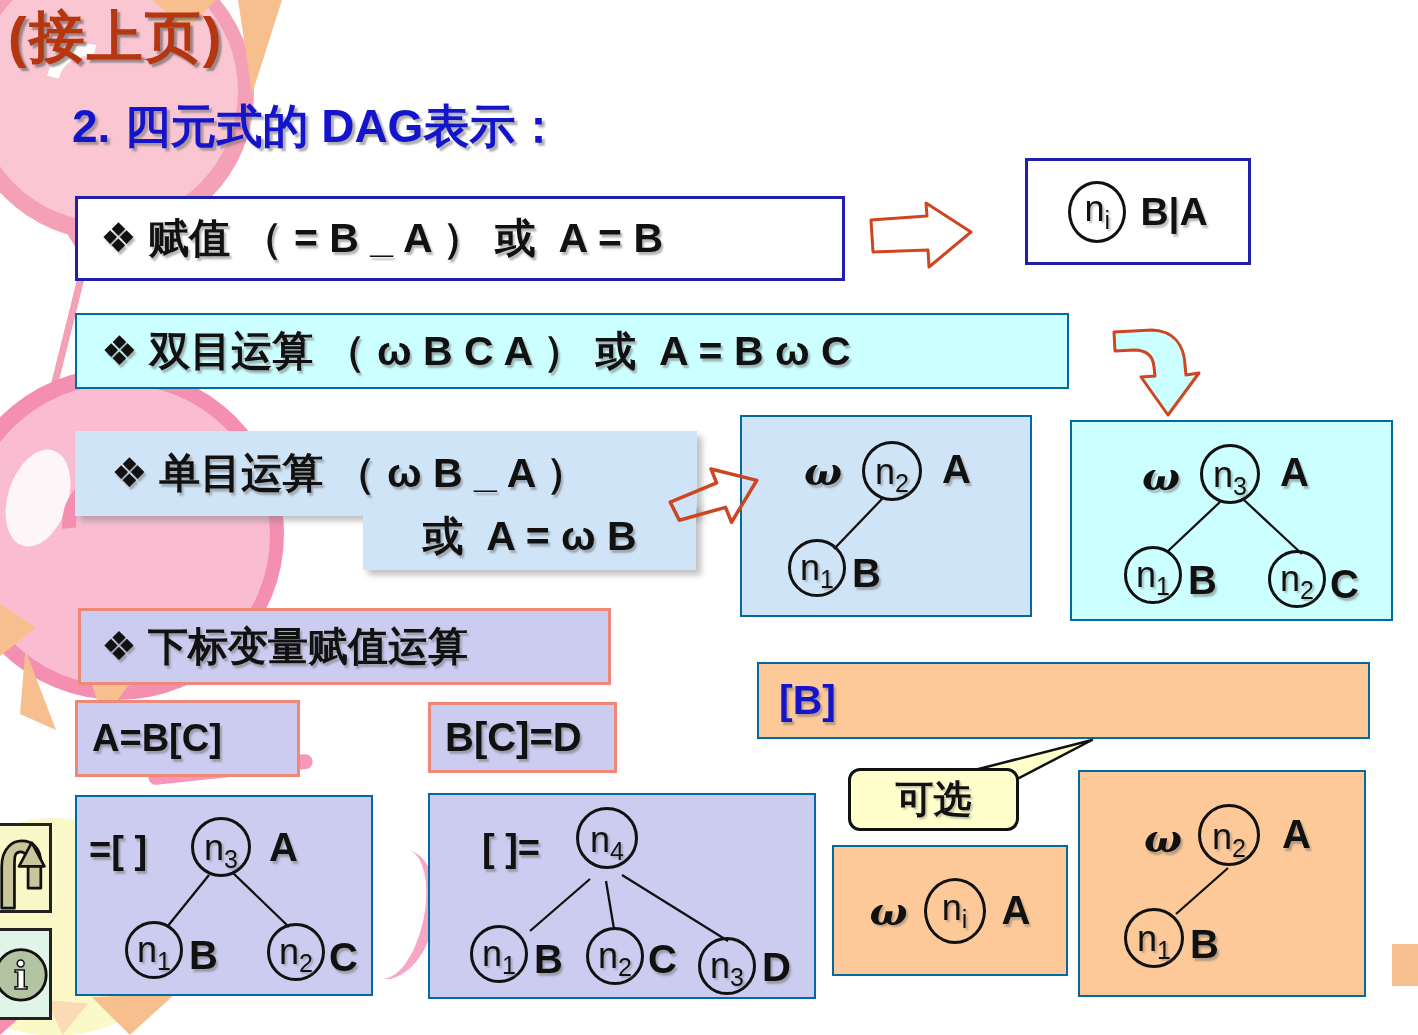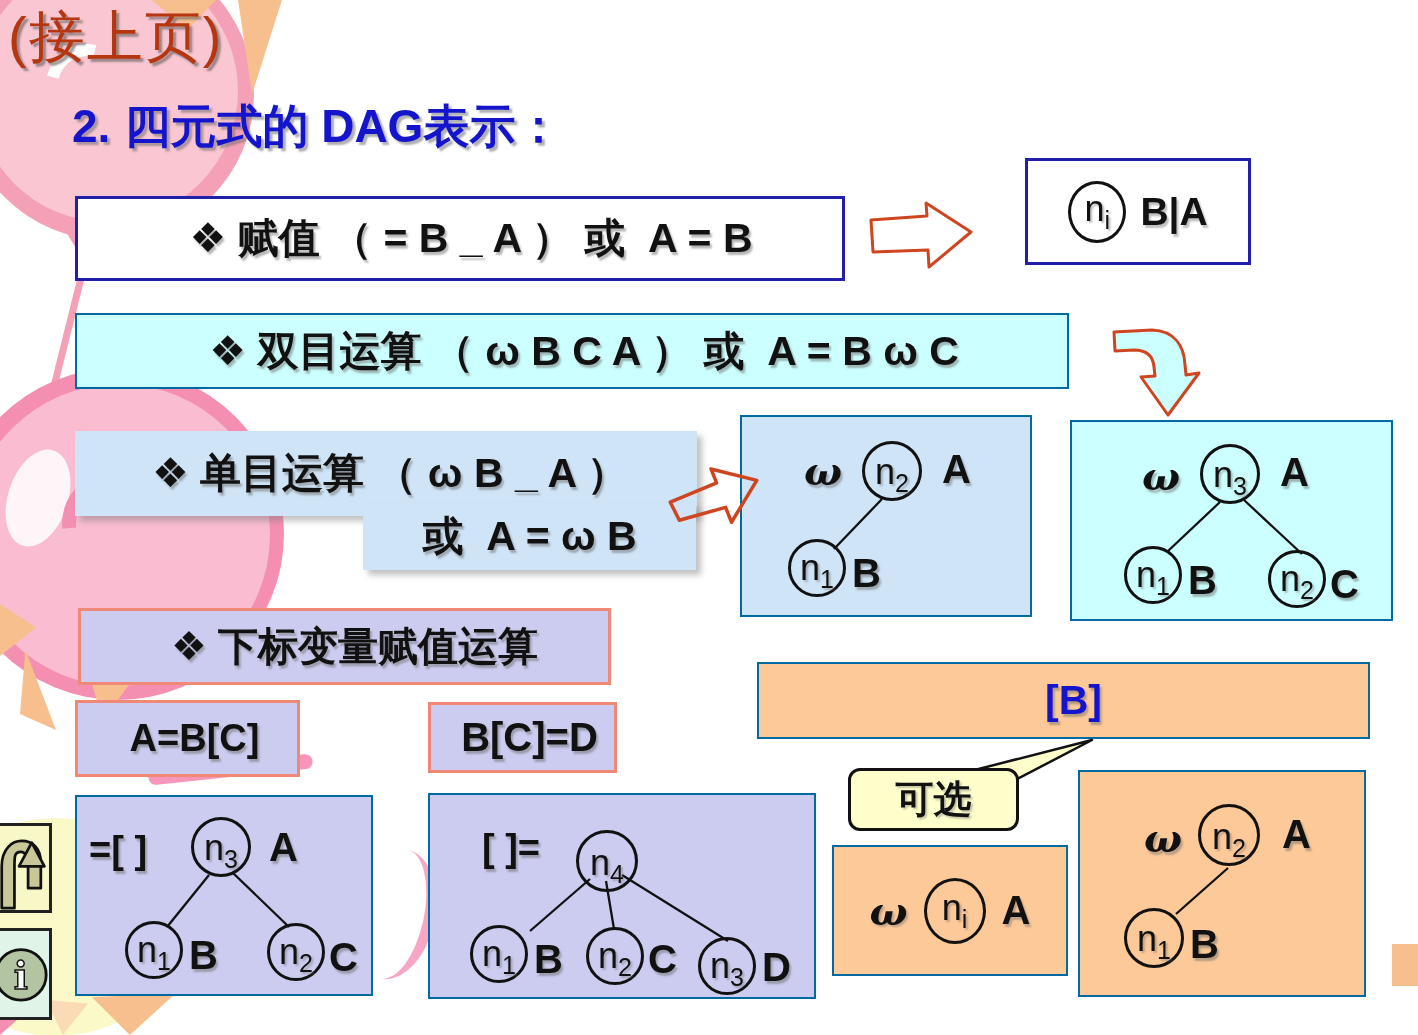--- a/index.html
+++ b/index.html
@@ -4,21 +4,21 @@
 <style>
   html,body{margin:0;padding:0}
   body{
     width:1418px;height:1035px;position:relative;overflow:hidden;background:#fff;
     font-family:"Liberation Sans","DejaVu Sans",sans-serif;color:#111;
   }
   .abs{position:absolute}
   .box{position:absolute;box-sizing:border-box}
   .rule{
     display:flex;align-items:center;font-weight:bold;font-size:41px;
-    white-space:pre;text-shadow:2px 3px 2px rgba(110,110,110,.5);justify-content:center;
+    white-space:pre;text-shadow:2px 3px 2px rgba(110,110,110,.5);
   }
   .blue-border{border:3px solid #2020aa;background:#fff}
   .black-border{border:2px solid #0369a1}
   .salmon-border{border:3px solid #f08878}
   .cyan{background:#ccffff}
   .lblue{background:#cfe4f7}
   .lav{background:#ccccf0}
   .peach{background:#fdc998}
   .shadowed{box-shadow:5px 5px 6px rgba(120,120,120,.45)}
   .tree{position:absolute;box-sizing:border-box}
@@ -28,21 +28,21 @@
     position:absolute;border:3px solid #111;border-radius:50%;box-sizing:border-box;
     display:flex;align-items:flex-end;justify-content:center;font-weight:bold;background:transparent;
   }
   .ntxt{font-size:36px;font-weight:normal;text-shadow:2px 2px 2px rgba(110,110,110,.45)}
   .ntxt sub{font-size:25px}
   .nlabel,.nop{position:absolute;font-size:40px;font-weight:bold;white-space:pre;
     text-shadow:2px 3px 2px rgba(110,110,110,.5)}
   .om{font-family:"DejaVu Serif",serif;font-style:italic}
   .rowbox{display:flex;align-items:center;justify-content:center;gap:14px}
   .circ2{border:3px solid #111;border-radius:50%;display:flex;align-items:center;justify-content:center;box-sizing:border-box}
-  .hdr-red{font-size:56px;font-weight:normal;color:#b5360f;letter-spacing:2px;
+  .hdr-red{font-size:56px;font-weight:bold;color:#b5360f;letter-spacing:2px;
     text-shadow:3px 3px 2px rgba(90,90,90,.6)}
   .hdr-blue{font-size:46px;font-weight:bold;color:#1414cc;white-space:pre;
     text-shadow:3px 3px 2px rgba(110,110,110,.55)}
   .blue-inline{color:#1414cc}
   .callout{
     position:absolute;background:#ffffcc;border:3px solid #111;border-radius:12px;
     display:flex;align-items:center;justify-content:center;font-size:38px;font-weight:bold;
     text-shadow:2px 2px 2px rgba(110,110,110,.4)
   }
   .deco{position:absolute;z-index:0}
@@ -91,21 +91,21 @@
   </div>
   <span style="font-size:39px;font-weight:bold;text-shadow:2px 3px 2px rgba(110,110,110,.45)">B|A</span>
 </div>
 
 <div class="box content rule cyan black-border" style="left:75px;top:313px;width:994px;height:76px;padding-left:24px"><span>❖ 双目运算 （ ω B C A ） 或  A = B ω C</span></div>
 
 <svg class="abs content" style="left:1108px;top:326px" width="100" height="95" viewBox="0 0 100 95">
   <path d="M6,6 L44,4 C66,5 76,19 77,39 L78,49 L91,47 L60,89 L33,51 L47,50 L46,41 C45,29 37,24 26,24 L7,25 Z" fill="#ccffff" stroke="#cf4520" stroke-width="3" stroke-linejoin="round"></path>
 </svg>
 
-<div class="box content rule lblue shadowed" style="left:75px;top:431px;width:622px;height:85px;padding-left:8px"><span>❖ 单目运算 （ ω B _ A ）</span></div>
+<div class="box content rule lblue shadowed" style="left:75px;top:431px;width:622px;height:85px;padding-left:36px"><span>❖ 单目运算 （ ω B _ A ）</span></div>
 <div class="box content rule lblue shadowed" style="left:363px;top:503px;width:333px;height:67px;justify-content:center"><span>或  A = ω B</span></div>
 
 <svg class="abs content" style="left:664px;top:455px" width="110" height="90" viewBox="0 0 110 90">
   <g transform="rotate(-18 55 45)">
     <polygon points="8,32 58,28 57,13 97,38 60,70 59,54 11,52" fill="none" stroke="#cf4520" stroke-width="3.5" stroke-linejoin="round"></polygon>
   </g>
 </svg>
 
 <div class="tree lblue black-border" style="left:740px;top:415px;width:292px;height:202px">
   <svg class="edges">
@@ -168,21 +168,21 @@
   <span class="nlabel" style="left:252px;top:138px">C</span>
 </div>
 
 <div class="tree lav black-border" style="left:428px;top:793px;width:388px;height:206px">
   <svg class="edges">
     <line x1="160" y1="84" x2="100" y2="136"></line>
       <line x1="176" y1="86" x2="184" y2="134"></line>
       <line x1="192" y1="80" x2="298" y2="146"></line>
   </svg>
   <span class="nop" style="left:52px;top:32px;font-size:38px">[ ]=</span>
-  <div class="circ" style="left:146px;top:35px;width:62px;height:62px">
+  <div class="circ" style="left:146px;top:12px;width:62px;height:62px">
     <span class="ntxt"><span>n</span><sub>4</sub></span>
   </div>
   <div class="circ" style="left:40px;top:130px;width:58px;height:58px">
     <span class="ntxt"><span>n</span><sub>1</sub></span>
   </div>
   <span class="nlabel" style="left:104px;top:142px">B</span>
   <div class="circ" style="left:156px;top:132px;width:58px;height:58px">
     <span class="ntxt"><span>n</span><sub>2</sub></span>
   </div>
   <span class="nlabel" style="left:218px;top:142px">C</span>

